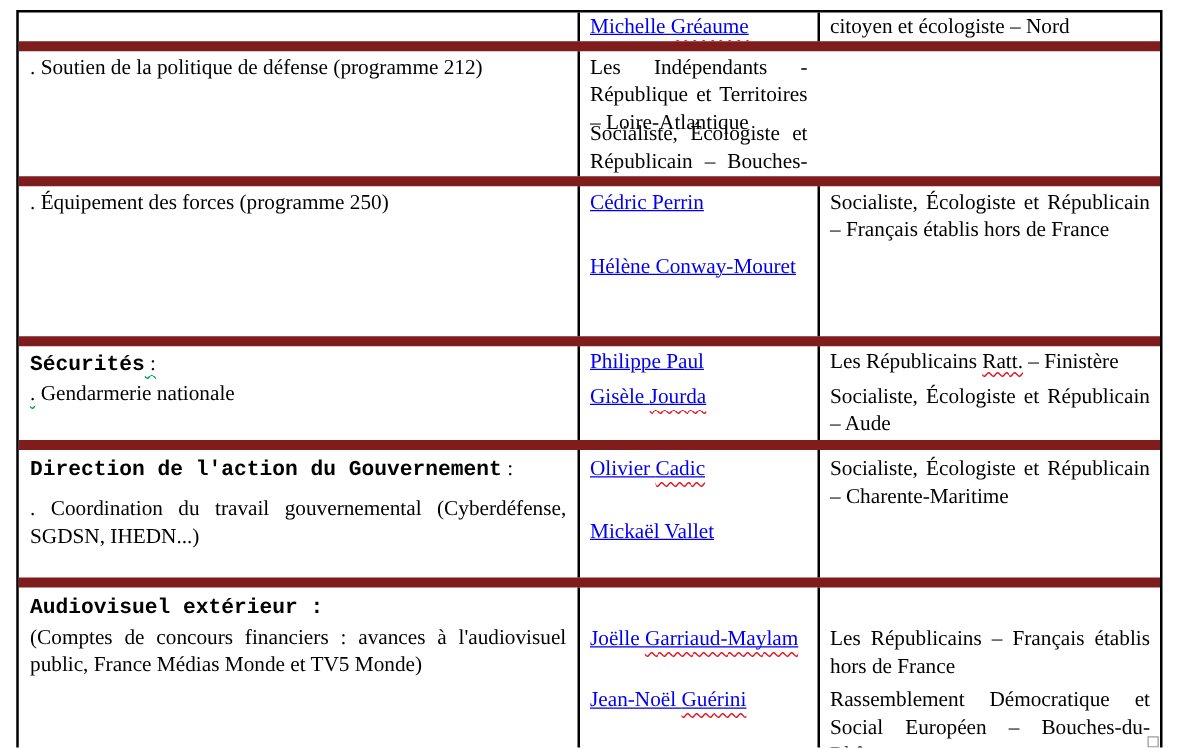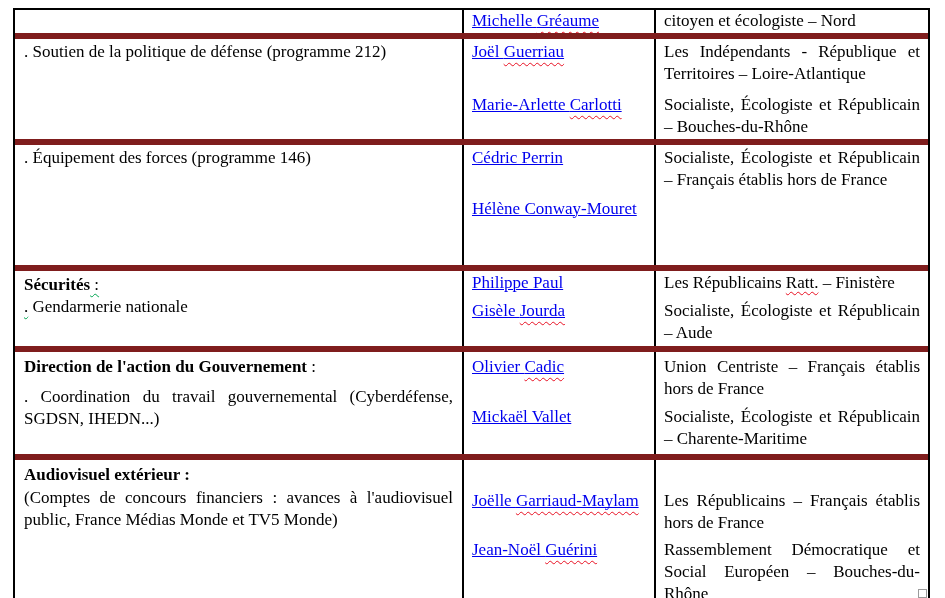--- a/index.html
+++ b/index.html
@@ -3,29 +3,29 @@
 <meta charset="utf-8">
 <style>
   html,body{margin:0;padding:0;}
   body{
     width:945px;height:598px;background:#ffffff;overflow:hidden;position:relative;
     font-family:"Liberation Serif", serif;color:#000;
   }
   .tbl{position:absolute;left:13px;top:8px;width:917px;box-sizing:border-box;
        border:2px solid #000;background:#fff;}
   .tr{display:grid;grid-template-columns:447px 192px 1fr;}
-  .tr + .tr{border-top:6px solid #7f1d1d;}
+  .tr + .tr{border-top:8px solid #7f1d1d;}
   .r1{height:23px}.r2{height:100px}.r3{height:120px}.r4{height:75px}.r5{height:102px}.r6{height:145px}
   .td{overflow:hidden;box-sizing:border-box;}
   .c2,.c3{border-left:2px solid #000;}
   .c1{padding:0 9px;}
   .entry{box-sizing:border-box;padding:0 8px;}
   .p{margin:0;font-size:17px;line-height:22px;}
   .grp{text-align:justify;}
-  .bh{font-weight:bold;}
+  .bh{font-weight:bold;font-family:Liberation Mono, monospace;}
   .lnk{color:#0000EE;text-decoration:underline;text-decoration-thickness:1px;
        white-space:nowrap;cursor:pointer;}
   .w-red{text-decoration-line:underline;text-decoration-style:wavy;text-decoration-color:#E81123;
          text-decoration-thickness:1px;text-underline-offset:5px;text-decoration-skip-ink:none;}
   .g-red{text-decoration-line:underline;text-decoration-style:wavy;text-decoration-color:#E81123;
          text-decoration-thickness:1px;text-underline-offset:3px;text-decoration-skip-ink:none;}
   .w-grn{text-decoration-line:underline;text-decoration-style:wavy;text-decoration-color:#00A550;
          text-decoration-thickness:1px;text-underline-offset:3px;text-decoration-skip-ink:none;}
   .pt0{padding-top:0px}.pt1{padding-top:1px}.pt2{padding-top:2px}.pt3{padding-top:3px}
   .pt4{padding-top:4px}.pt6{padding-top:4px}.pt30{padding-top:30px}
@@ -50,41 +50,33 @@
       <div class="entry pt0">
         <p class="p grp"><span>citoyen et écologiste – Nord</span><span class="g-red"></span><span></span></p>
       </div>
     </div>
   </div>
 
   <div class="tr r2">
     <div class="td c1">
       <p class="p pt2">. Soutien de la politique de défense (programme 212)</p>
     </div>
-    <div class="td c2">
-      <div class="entry pt2 h53">
-        <p class="p"><a class="lnk"><span>Joël </span><span class="w-red">Guerriau</span></a></p>
-      </div>
-      <div class="entry pt2">
-        <p class="p"><a class="lnk"><span>Marie-Arlette </span><span class="w-red">Carlotti</span></a></p>
-      </div>
-    </div>
     <div class="td c3">
       <div class="entry pt2 h53">
         <p class="p grp"><span>Les Indépendants - République et Territoires – Loire-Atlantique</span><span class="g-red"></span><span></span></p>
       </div>
       <div class="entry pt2">
         <p class="p grp"><span>Socialiste, Écologiste et Républicain – Bouches-du-Rhône</span><span class="g-red"></span><span></span></p>
       </div>
     </div>
   </div>
 
   <div class="tr r3">
     <div class="td c1">
-      <p class="p pt2">. Équipement des forces (programme 146)</p>
+      <p class="p pt2">. Équipement des forces (programme 250)</p>
     </div>
     <div class="td c2">
       <div class="entry pt2 h51">
         <p class="p"><a class="lnk"><span>Cédric Perrin</span><span class="w-red"></span></a></p>
       </div>
       <div class="entry pt2">
         <p class="p"><a class="lnk"><span>Hélène Conway-Mouret</span><span class="w-red"></span></a></p>
       </div>
     </div>
     <div class="td c3">
@@ -124,23 +116,20 @@
     </div>
     <div class="td c2">
       <div class="entry pt4 h50">
         <p class="p"><a class="lnk"><span>Olivier </span><span class="w-red">Cadic</span></a></p>
       </div>
       <div class="entry pt4">
         <p class="p"><a class="lnk"><span>Mickaël Vallet</span><span class="w-red"></span></a></p>
       </div>
     </div>
     <div class="td c3">
-      <div class="entry pt4 h50">
-        <p class="p grp"><span>Union Centriste – Français établis hors de France</span><span class="g-red"></span><span></span></p>
-      </div>
       <div class="entry pt4">
         <p class="p grp"><span>Socialiste, Écologiste et Républicain – Charente-Maritime</span><span class="g-red"></span><span></span></p>
       </div>
     </div>
   </div>
 
   <div class="tr r6">
     <div class="td c1">
       <p class="p pt4"><span class="bh">Audiovisuel extérieur</span><span class="bh"> :</span></p>
       <p class="p grp mt3">(Comptes de concours financiers : avances à l'audiovisuel public, France Médias Monde et TV5 Monde)</p>

